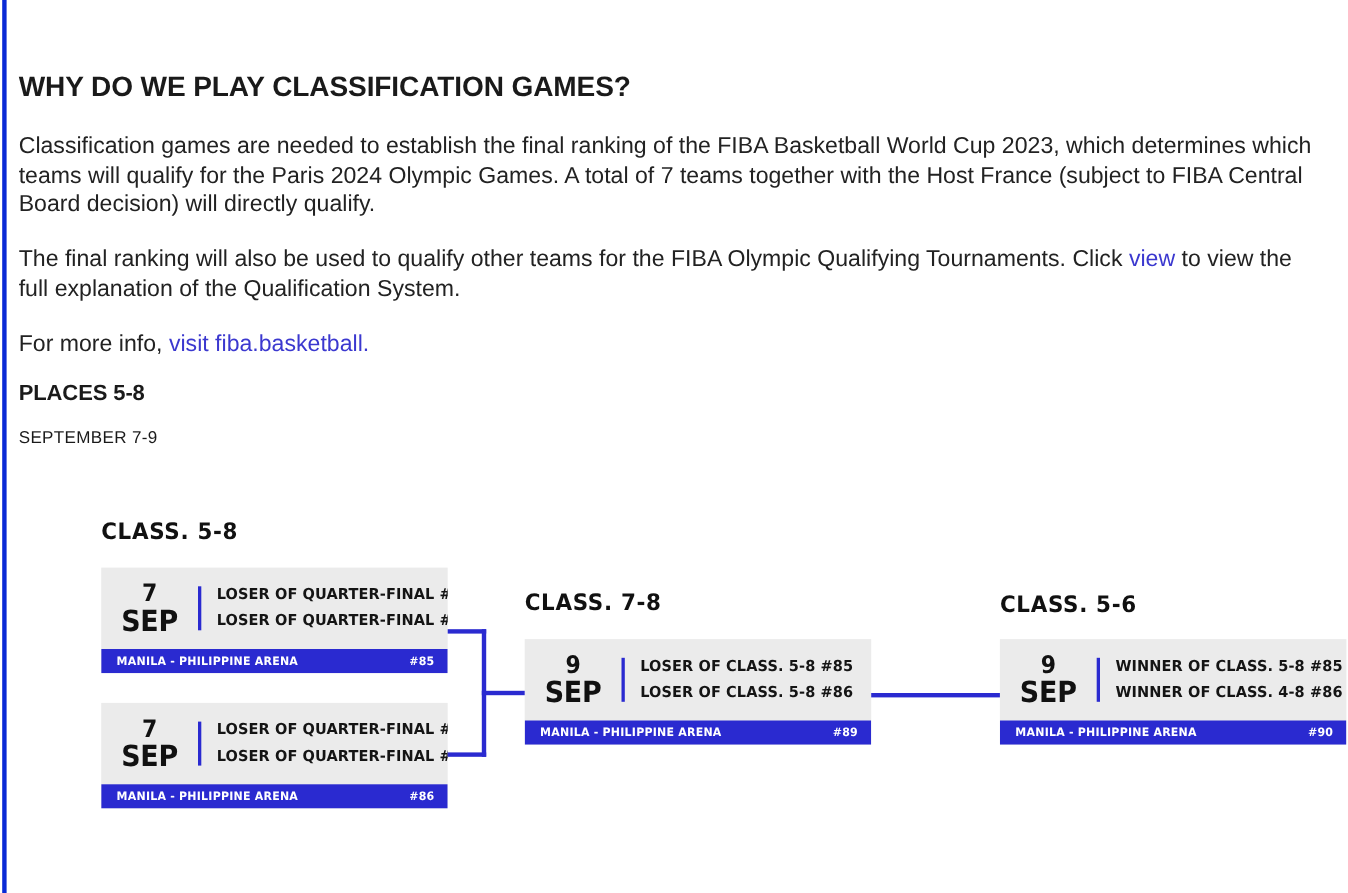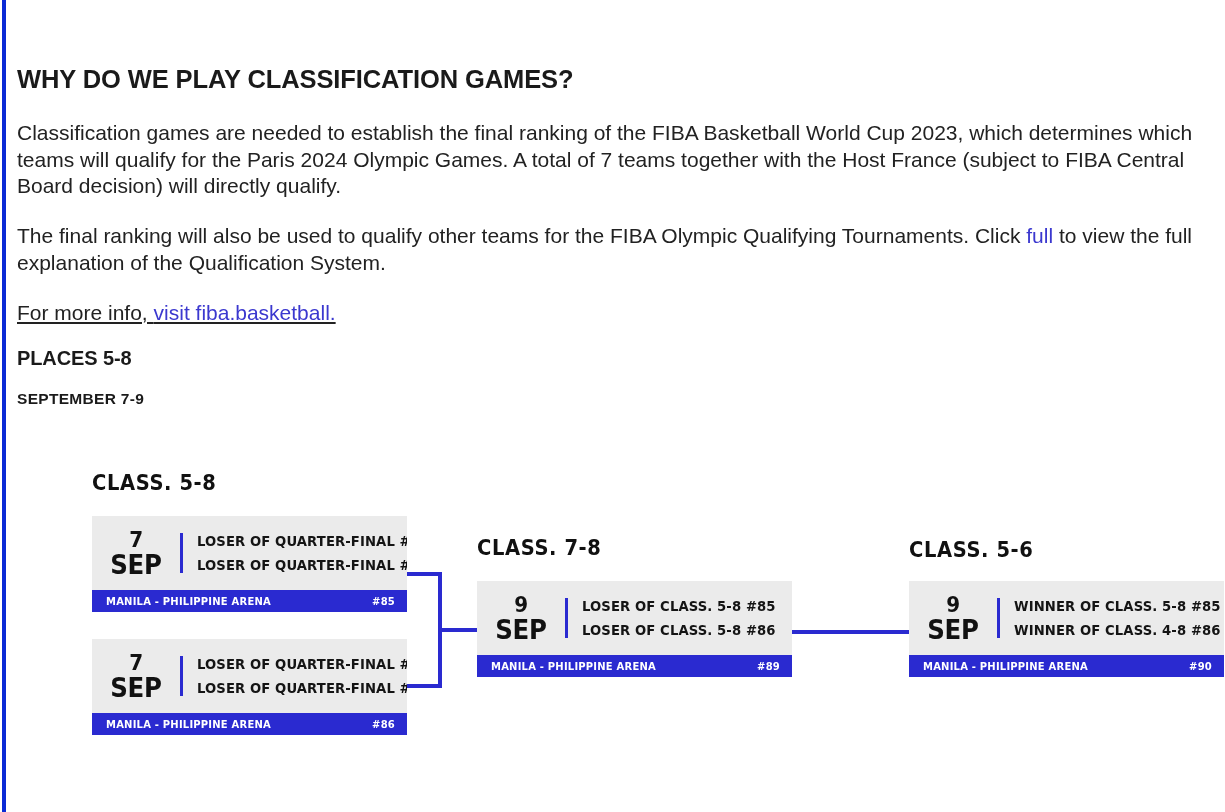--- a/index.html
+++ b/index.html
@@ -46,33 +46,33 @@
   .body-para {
     position: absolute;
     left: 17px;
     width: 1180px;
     font-size: 21px;
     line-height: 26.5px;
     color: #222222;
   }
   #para-1 { top: 99px; }
   #para-2 { top: 202px; }
-  #para-3 { top: 279px; text-decoration: underline; }
+  #para-3 { top: 279px; }
 
   .link {
     color: #3b38cf;
     text-decoration: none;
     cursor: pointer;
   }
 
   #september-line {
     position: absolute;
     left: 17px; top: 390px;
     font-size: 15.5px;
-    font-weight: 700;
+    font-weight: 400;
     letter-spacing: 0.3px;
     color: #1a1a1a;
   }
 
   
   #bracket {
     position: absolute;
     left: 0; top: 0;
     width: 1225px; height: 812px; margin-left: 40px;
   }
@@ -161,21 +161,21 @@
 <body>
 
 <div id="left-rail"></div>
 
 <div id="page">
 
   <h2 class="section-heading" id="why-heading">WHY DO WE PLAY CLASSIFICATION GAMES?</h2>
 
   <p class="body-para" id="para-1">Classification games are needed to establish the final ranking of the FIBA Basketball World Cup 2023, which determines which teams will qualify for the Paris 2024 Olympic Games. A total of 7 teams together with the Host France (subject to FIBA Central Board decision) will directly qualify.</p>
 
-  <p class="body-para" id="para-2"><span>The final ranking will also be used to qualify other teams for the FIBA Olympic Qualifying Tournaments. Click </span><a class="link" href="#">full</a><span> to view the full explanation of the Qualification System.</span></p>
+  <p class="body-para" id="para-2"><span>The final ranking will also be used to qualify other teams for the FIBA Olympic Qualifying Tournaments. Click </span><a class="link" href="#">view</a><span> to view the full explanation of the Qualification System.</span></p>
 
   <p class="body-para" id="para-3"><span>For more info, </span><a class="link" href="#">visit fiba.basketball.</a></p>
 
   <h2 class="section-heading" id="places-heading">PLACES 5-8</h2>
 
   <div id="september-line">SEPTEMBER 7-9</div>
 
   <div id="bracket">
 
     <div class="round-title" style="left:52px; top:472px;">CLASS. 5-8</div>

